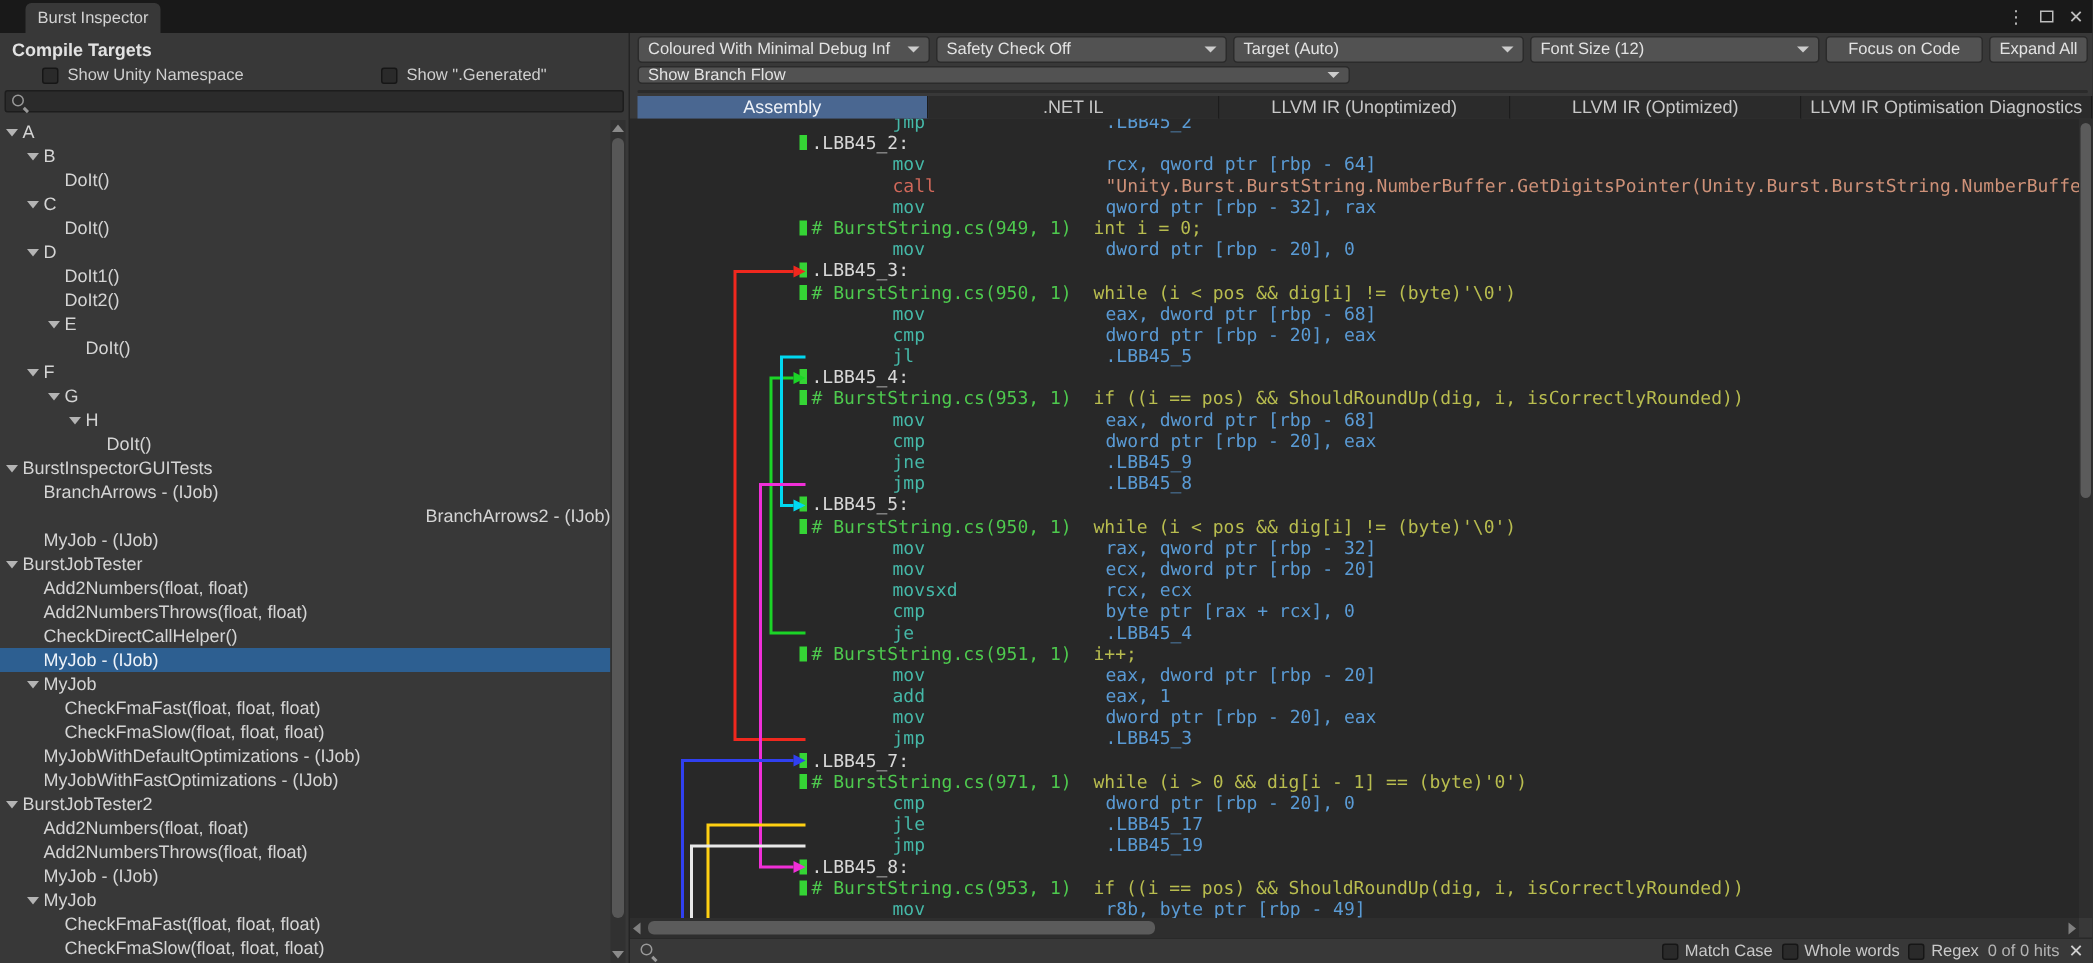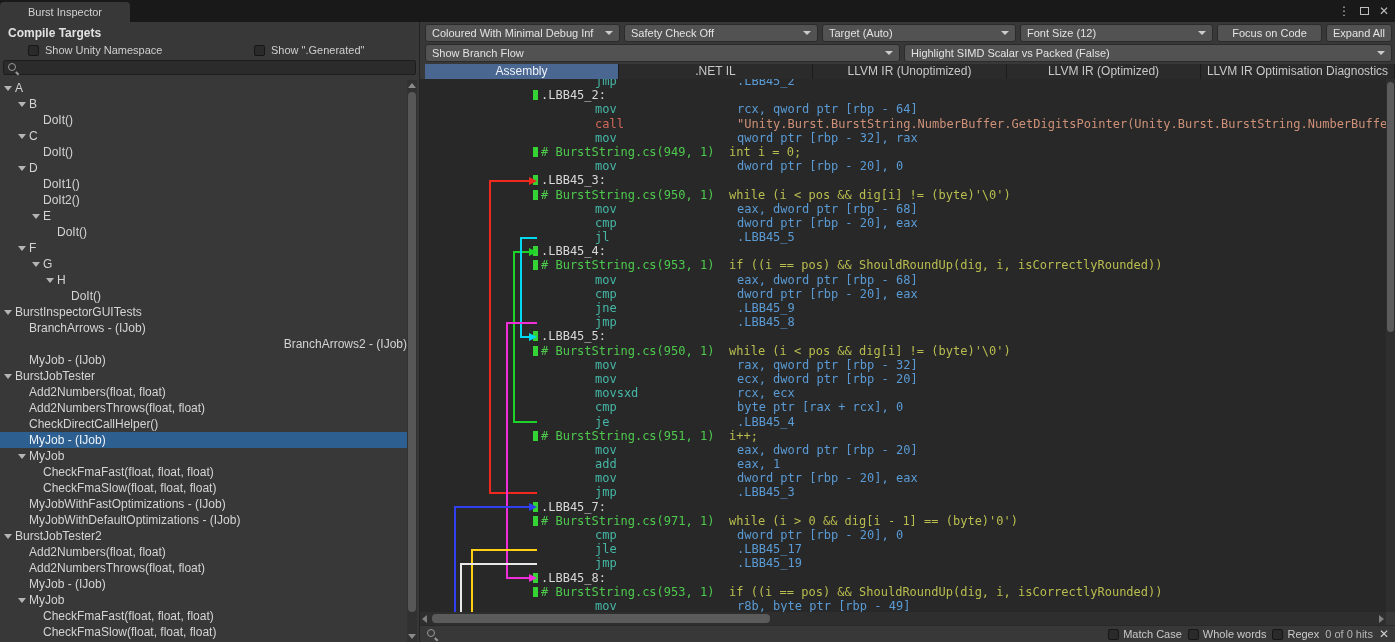--- a/index.html
+++ b/index.html
@@ -1,21 +1,21 @@
 <!DOCTYPE html>
 <html><head>
 <meta charset="utf-8">
 <style>
   * { margin:0; padding:0; box-sizing:border-box; }
   html,body { width:1395px; height:642px; overflow:hidden; }
   body { position:relative; background:#383838; font-family:"Liberation Sans",sans-serif; color:#d4d4d4; }
 
   
   .titlebar { position:absolute; left:0; top:0; width:100%; height:22px; background:#191919; }
-  .doc-tab { position:absolute; left:0; top:2px; height:20px; padding:0 28px; background:#383838;
+  .doc-tab { position:absolute; left:17px; top:2px; height:20px; padding:0 8px; background:#383838;
              border-radius:4px 4px 0 0; display:flex; align-items:center; font-size:11px; color:#d2d2d2; }
   .win-icons { position:absolute; right:6px; top:0; height:22px; display:flex; align-items:center; gap:10px; color:#bdbdbd; }
   .kebab { font-size:12px; letter-spacing:0; }
   .maxbox { width:9px; height:8px; border:1px solid #bdbdbd; display:inline-block; }
   .closex { font-size:12px; }
 
   
   .left-panel { position:absolute; left:0; top:22px; width:420px; bottom:0; background:#383838; border-right:1px solid #242424; }
   .lp-header { position:absolute; left:8px; top:4px; font-size:12px; font-weight:bold; color:#e2e2e2; }
   .cbgroup { position:absolute; top:22px; display:flex; align-items:center; gap:6px; font-size:11px; color:#cfcfcf;margin-left:24px; }
@@ -38,21 +38,21 @@
   .lp-scroll { position:absolute; left:407px; top:58px; width:10px; bottom:0; background:#313131; }
   .lp-thumb { position:absolute; left:1px; right:1px; top:12px; height:520px; background:#575757; border-radius:4px; }
   .sarrow-up, .sarrow-dn { position:absolute; left:1px; width:0; height:0; border-left:4px solid transparent; border-right:4px solid transparent; }
   .sarrow-up { top:3px; border-bottom:5px solid #8a8a8a; }
   .sarrow-dn { bottom:3px; border-top:5px solid #8a8a8a; }
 
   
   .rp { position:absolute; left:420px; top:22px; right:0; bottom:0; background:#383838; }
 
   .tb1, .tb2 { position:absolute; left:5px; right:3px; height:18px; display:flex; gap:4px; z-index:5; }
-  .tb1 { top:2px; } .tb2 { top:22px; }
+  .tb1 { top:2px; } .tb2 { top:22px;flex-direction:column; }
   .dd, .btn { background:#525252; border:1px solid #2b2b2b; border-radius:3px; color:#e3e3e3; font-size:11px;
               display:flex; align-items:center; padding:0 6px; overflow:hidden; white-space:nowrap; }
   .dd { justify-content:space-between; gap:4px; }
   .btn { justify-content:center; }
   .dda { width:0; height:0; border-left:4px solid transparent; border-right:4px solid transparent; border-top:4px solid #cccccc; flex:none; }
   .tb1 > :nth-child(1){ width:195px;align-items:center; } .tb1 > :nth-child(2){ width:194px; } .tb1 > :nth-child(3){ width:194px; }
   .tb1 > :nth-child(4){ width:193px; } .tb1 > :nth-child(5){ width:105px; } .tb1 > :nth-child(6){ flex:1; }
   .tb2 > :nth-child(1){ width:475px; } .tb2 > :nth-child(2){ flex:1; }
 
   .tabs { position:absolute; left:5px; right:0; top:42px; height:15px; display:flex; z-index:5; }
@@ -219,25 +219,25 @@
       <div class="trow" style="padding-left: 32px;">
         <span class="trsp"></span>
         <span>CheckFmaFast(float, float, float)</span>
       </div>
       <div class="trow" style="padding-left: 32px;">
         <span class="trsp"></span>
         <span>CheckFmaSlow(float, float, float)</span>
       </div>
       <div class="trow" style="padding-left: 18px;">
         <span class="trsp"></span>
+        <span>MyJobWithDefaultOptimizations - (IJob)</span>
+      </div>
+      <div class="trow" style="padding-left: 18px;">
+        <span class="trsp"></span>
         <span>MyJobWithFastOptimizations - (IJob)</span>
-      </div>
-      <div class="trow" style="padding-left: 18px;">
-        <span class="trsp"></span>
-        <span>MyJobWithDefaultOptimizations - (IJob)</span>
       </div>
       <div class="trow" style="padding-left: 4px;">
         <span class="tri"></span>
         <span>BurstJobTester2</span>
       </div>
       <div class="trow" style="padding-left: 18px;">
         <span class="trsp"></span>
         <span>Add2Numbers(float, float)</span>
       </div>
       <div class="trow" style="padding-left: 18px;">

